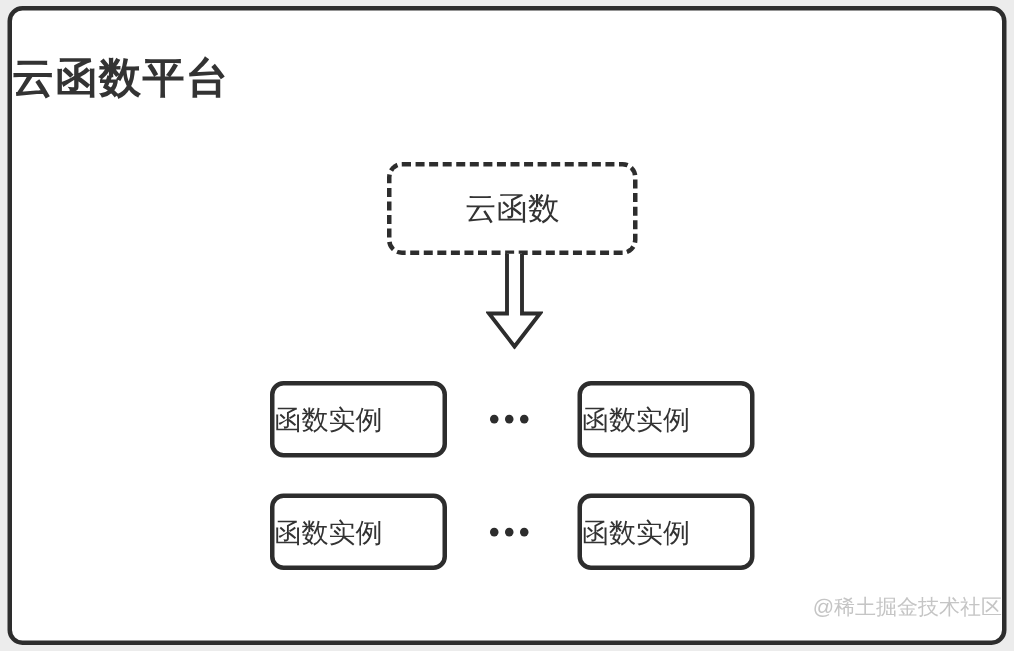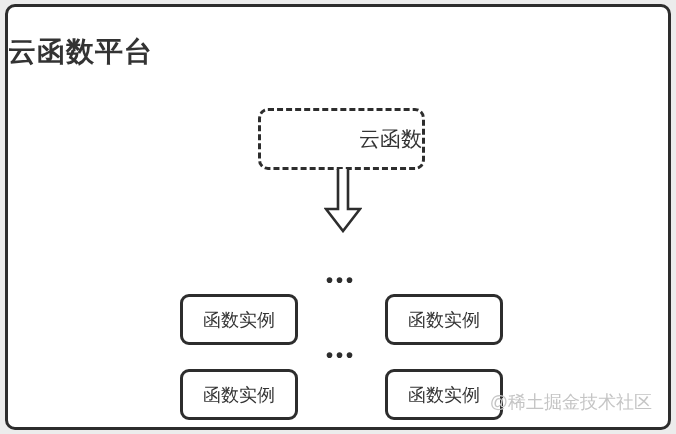--- a/index.html
+++ b/index.html
@@ -28,51 +28,50 @@
     font-size:28px;font-weight:bold;line-height:1.1;
     letter-spacing:1px;
     color:var(--text);
   }
   .dashed-box{
     position:absolute;left:250px;top:101px;width:167px;height:62px;
     box-sizing:border-box;
     border:3px dashed var(--border);
     border-radius:10px;
     background:var(--card);
-    display:flex;align-items:center;justify-content:flex-end;
+    display:flex;align-items:center;justify-content:center;
     font-size:21px;
   }
   .arrow{
     position:absolute;left:316px;top:162px;width:38px;height:64px;
   }
   .inst-box{
     position:absolute;width:118px;height:51px;
     box-sizing:border-box;
     border:3px solid var(--border);
     border-radius:9px;
     background:var(--card);
-    display:flex;align-items:center;justify-content:center;
+    display:flex;align-items:center;justify-content:flex-start;
     font-size:18px;
-    margin-top:40px;
   }
   .inst-r1{top:247px;}
   .inst-r2{top:322px;}
   .inst-left{left:172px;}
   .inst-right{left:377px;}
   .dots{
     position:absolute;left:293px;width:80px;height:24px;
     line-height:22px;text-align:center;
     font-size:20px;font-weight:bold;letter-spacing:3px;
     color:var(--border);
   }
   .dots-r1{top:262px;}
   .dots-r2{top:337px;}
   .watermark{
-    position:absolute;right:16px;bottom:13px;
-    font-size:18px;
+    position:absolute;right:0;bottom:13px;
+    font-size:14px;
     color:var(--watermark);
     margin-top:15px;
   }
 </style>
 </head>
 <body>
 
 <div class="card">
 
   <div class="title">云函数平台</div>

